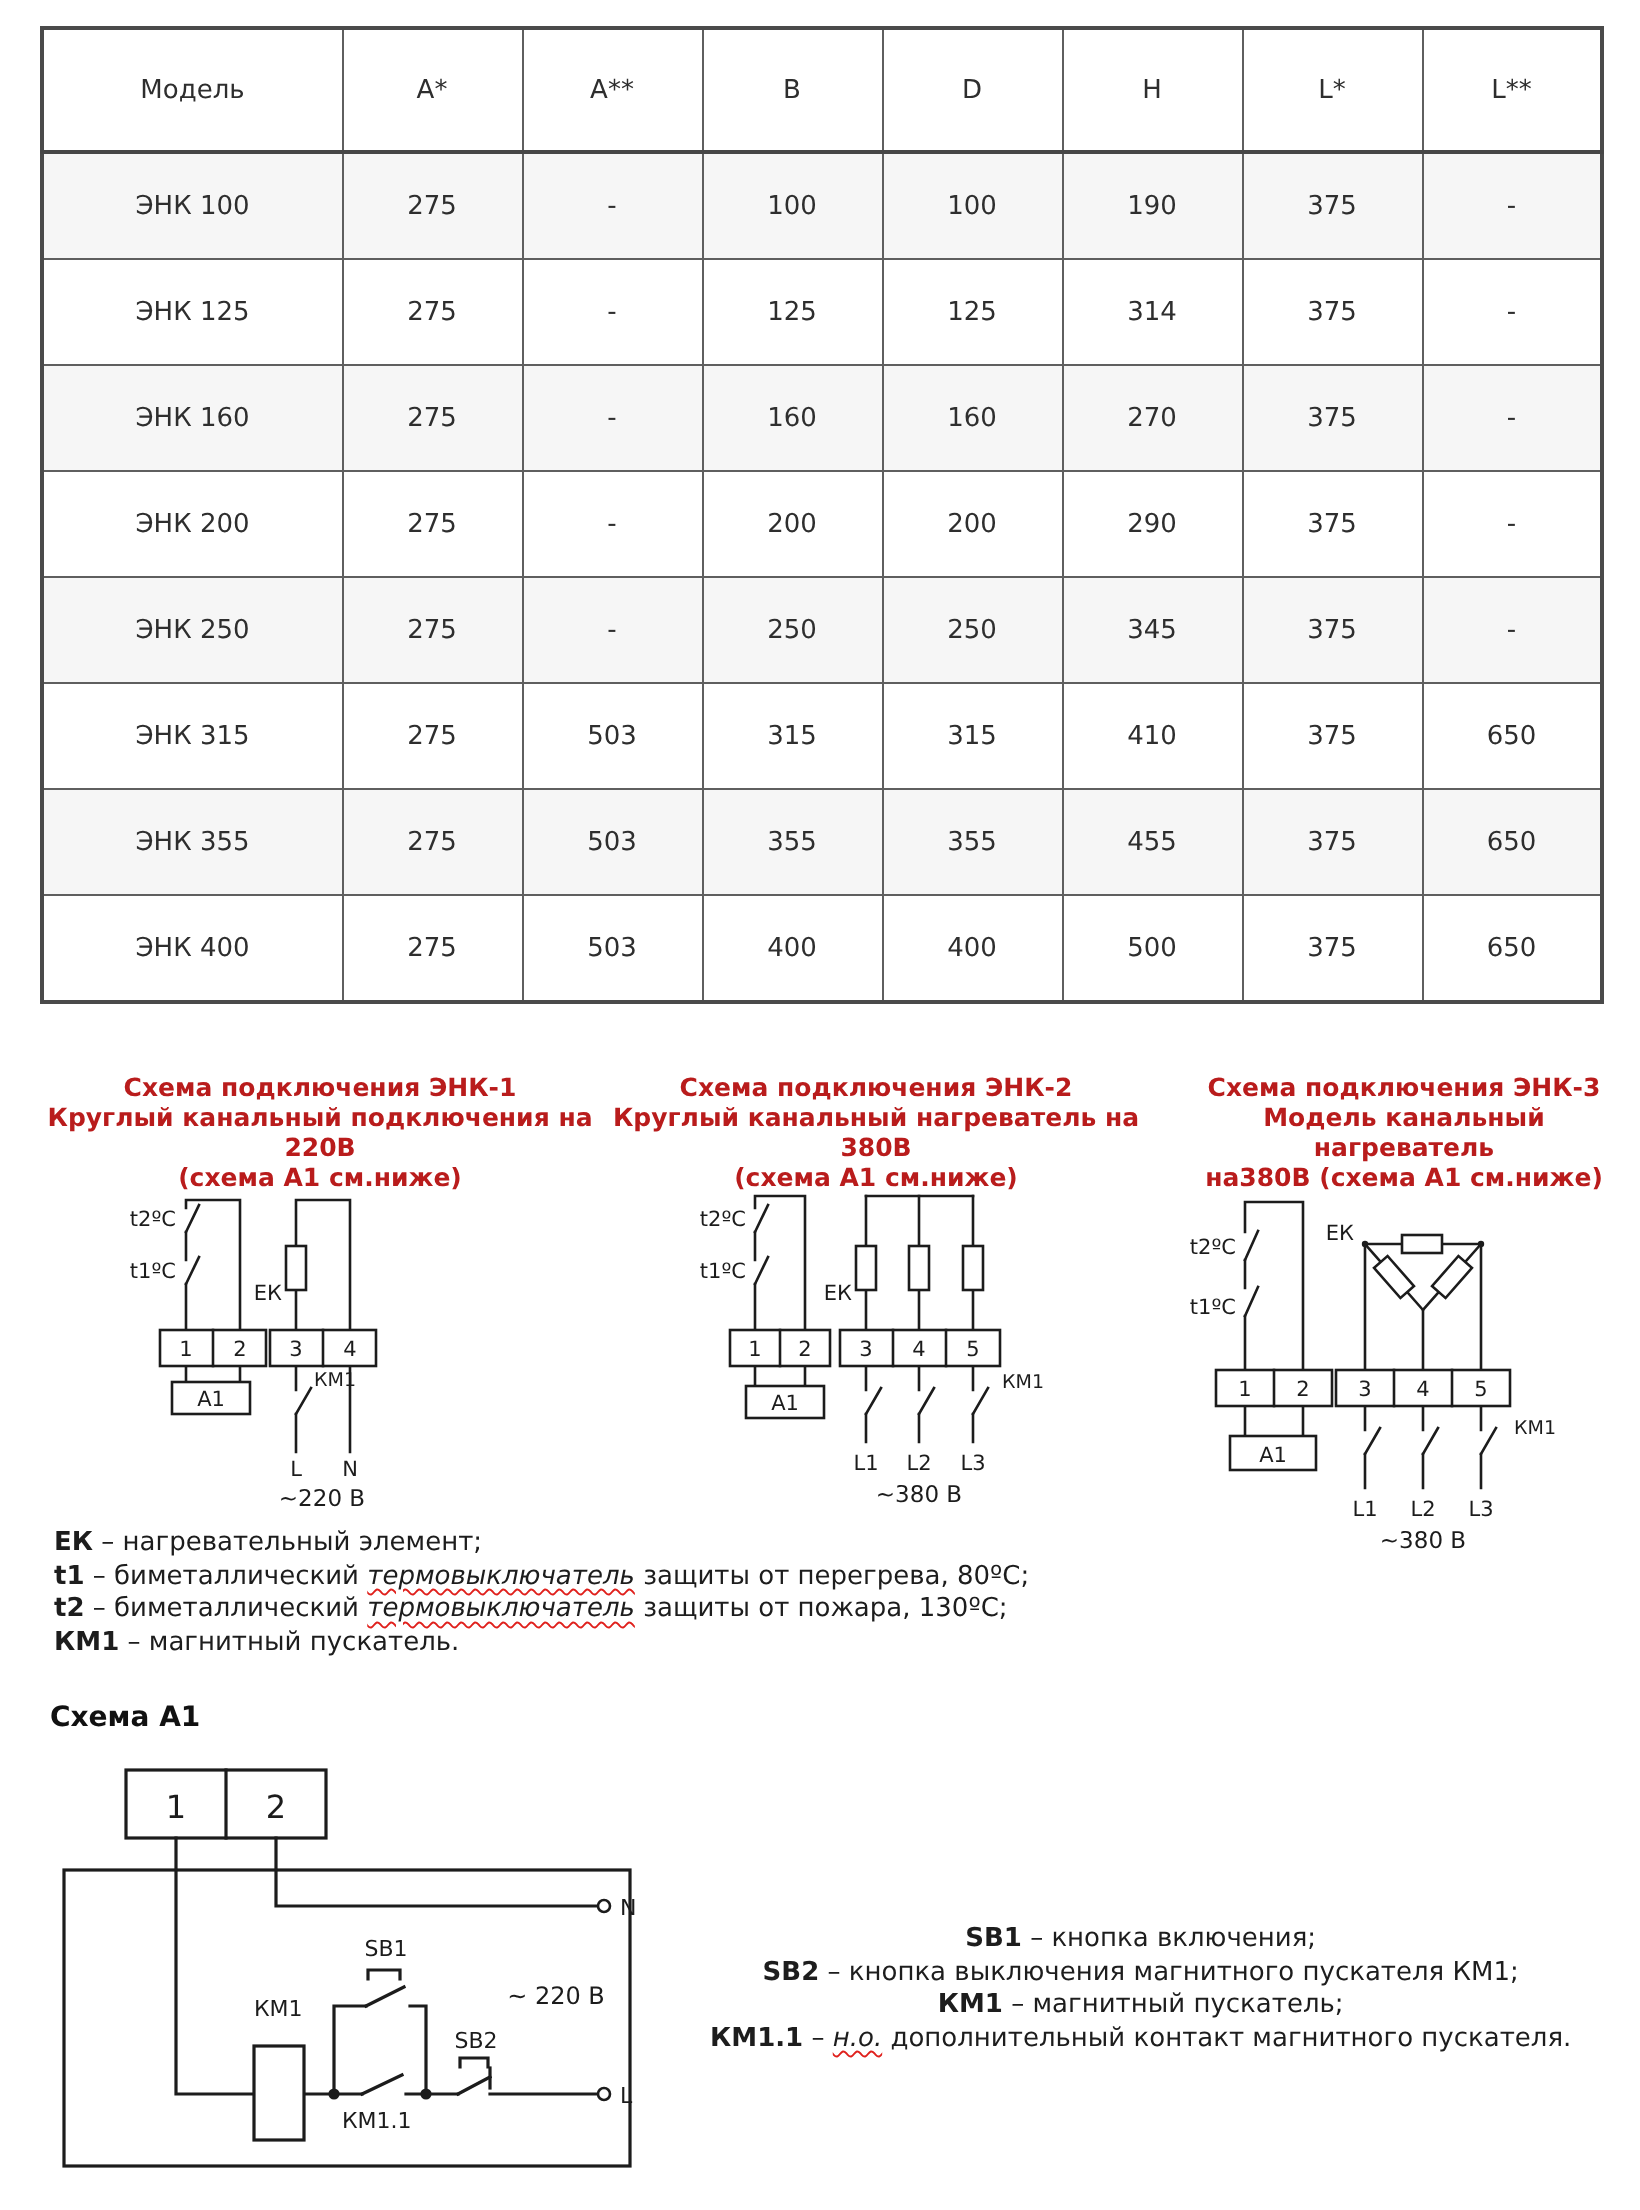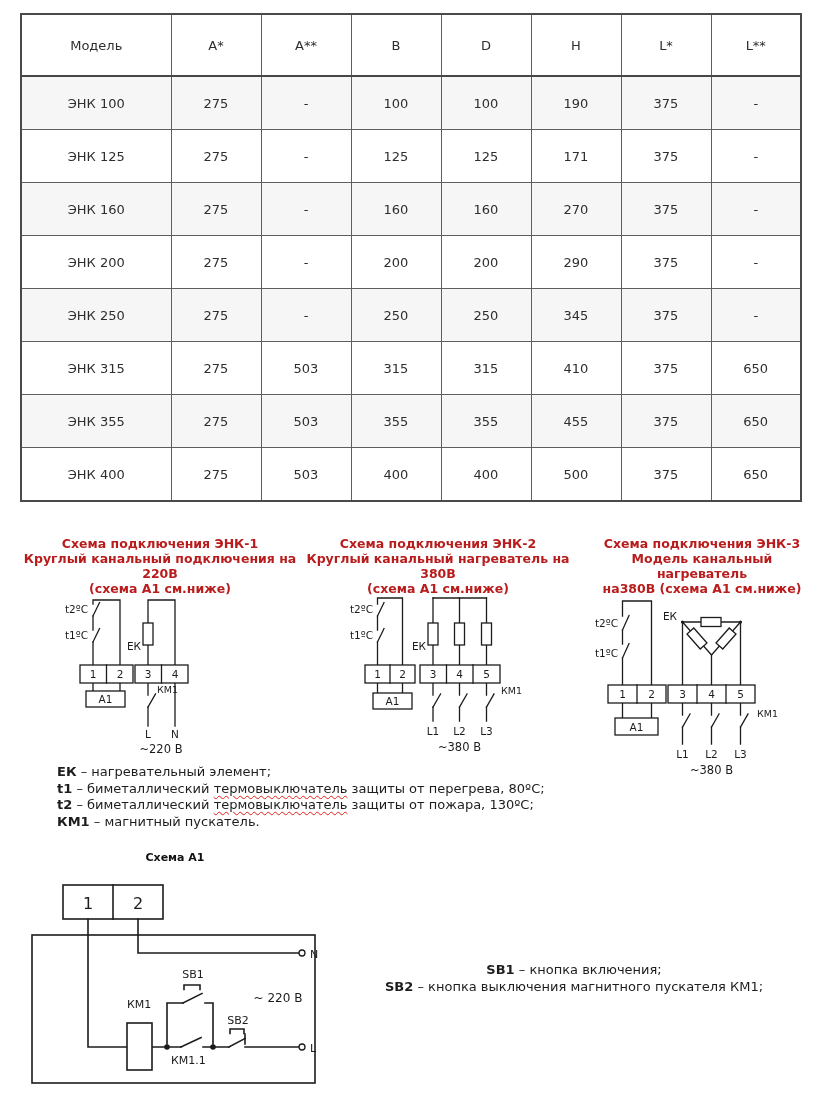--- a/index.html
+++ b/index.html
@@ -40,33 +40,34 @@
   .schematic circle.term{fill:#ffffff;stroke:#1c1c1c;stroke-width:1.3;}
   .schematic text{fill:#1c1c1c;font-size:10.5px;font-family:"DejaVu Sans","Liberation Sans",sans-serif;}
   .schematic text.small{font-size:9.5px;}
   .schematic text.volt{font-size:11.5px;}
   #schema-a1-svg path,#schema-a1-svg line{stroke-width:1.6;}
   #schema-a1-svg rect{stroke-width:1.6;}
   #schema-a1-svg text{font-size:11px;}
   #schema-a1-svg text.bigdigit{font-size:16px;}
   #schema-a1-svg text.volt{font-size:12px;}
   
-  .legend{position:absolute;font-size:13px;line-height:16.5px;color:#1d1d1d;margin-left:30px;}
+  .legend{position:absolute;font-size:13px;line-height:16.5px;color:#1d1d1d;}
   .legend b{font-weight:700;}
   #legend-heaters{left:27px;top:764px;}
   #legend-schema{left:355px;top:962px;text-align:center;}
   .misspell{
     text-decoration-line:underline;text-decoration-style:wavy;
     text-decoration-color:#e0201c;text-decoration-thickness:1px;
     text-underline-offset:2px;
+    font-style:italic;
   }
   
   #schema-a1-title{
-    position:absolute;left:25px;top:851px;width:300px;text-align:center;
-    font-weight:700;font-size:11px;color:#111;
+    position:absolute;left:25px;top:851px;width:300px;text-align:left;
+    font-weight:700;font-size:14px;color:#111;
   }
 </style>
 </head>
 <body>
 
 <table id="dims-table">
   <colgroup>
     <col class="c-model">
       <col class="c-dim">
       <col class="c-dim">
@@ -98,21 +99,21 @@
         <td>190</td>
         <td>375</td>
         <td>-</td>
       </tr>
       <tr>
         <td>ЭНК 125</td>
         <td>275</td>
         <td>-</td>
         <td>125</td>
         <td>125</td>
-        <td>171</td>
+        <td>314</td>
         <td>375</td>
         <td>-</td>
       </tr>
       <tr>
         <td>ЭНК 160</td>
         <td>275</td>
         <td>-</td>
         <td>160</td>
         <td>160</td>
         <td>270</td>
@@ -343,13 +344,15 @@
   <text x="102" y="136">КМ1</text>
   <text x="168" y="106" text-anchor="middle">SB1</text>
   <text x="213" y="152" text-anchor="middle">SB2</text>
   <text x="146" y="192">КМ1.1</text>
   <text x="253" y="130" text-anchor="middle" class="volt">~ 220 В</text>
 </svg>
 
 <div class="legend" id="legend-schema">
     <div><b>SB1</b> <span>– кнопка включения;</span></div>
     <div><b>SB2</b> <span>– кнопка выключения магнитного пускателя КМ1;</span></div>
+    <div><b>КМ1</b> <span>– магнитный пускатель;</span></div>
+    <div><b>КМ1.1</b> <span>– </span><span class="misspell">н.о.</span><span> дополнительный контакт магнитного пускателя.</span></div>
   </div>
 
 </body></html>

